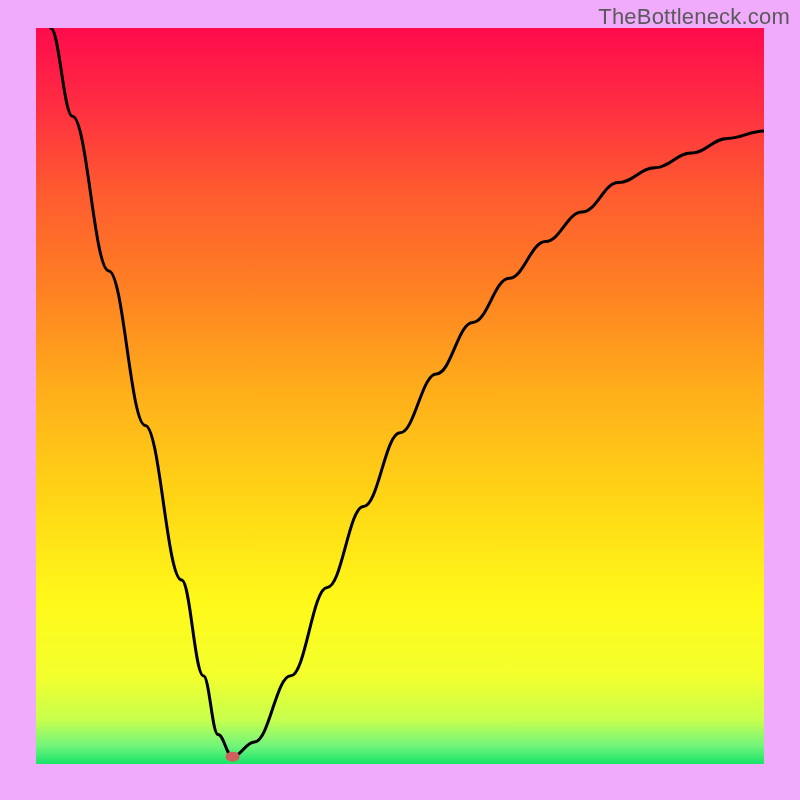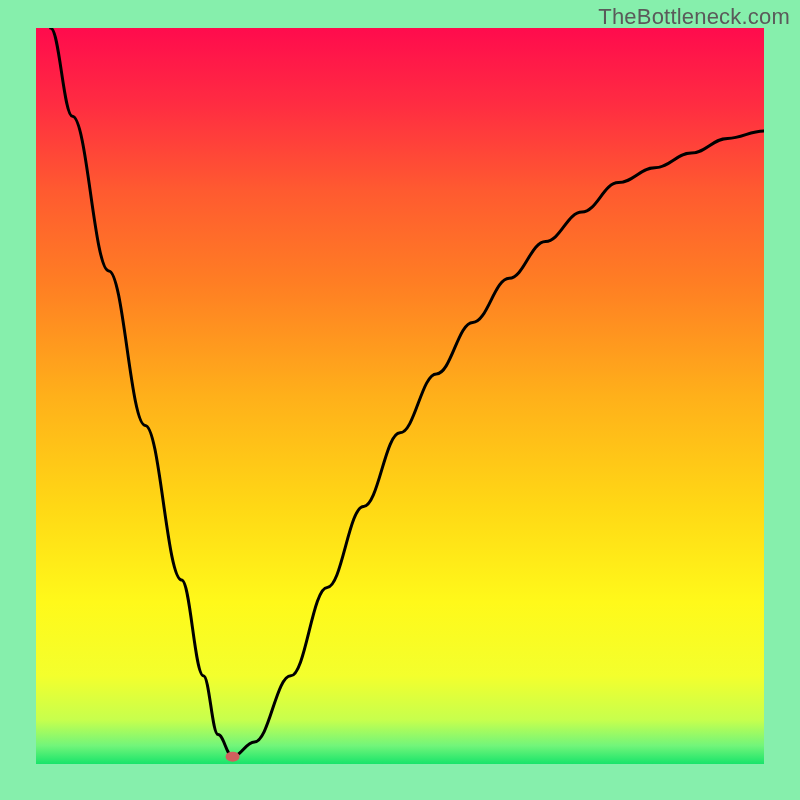--- a/index.html
+++ b/index.html
@@ -8,21 +8,21 @@
     width: 800px;
     height: 800px;
     overflow: hidden;
     background: #000;
     font-family: Arial, Helvetica, sans-serif;
   }
   .frame {
     position: relative;
     width: 800px;
     height: 800px;
-    background: #86efac;
+    background: #f0abfc;
     box-sizing: border-box;
   }
   .watermark {
     position: absolute;
     top: 4px;
     right: 10px;
     color: #5a5a5a;
     font-size: 22px;
     font-weight: 500;
     letter-spacing: 0.2px;

